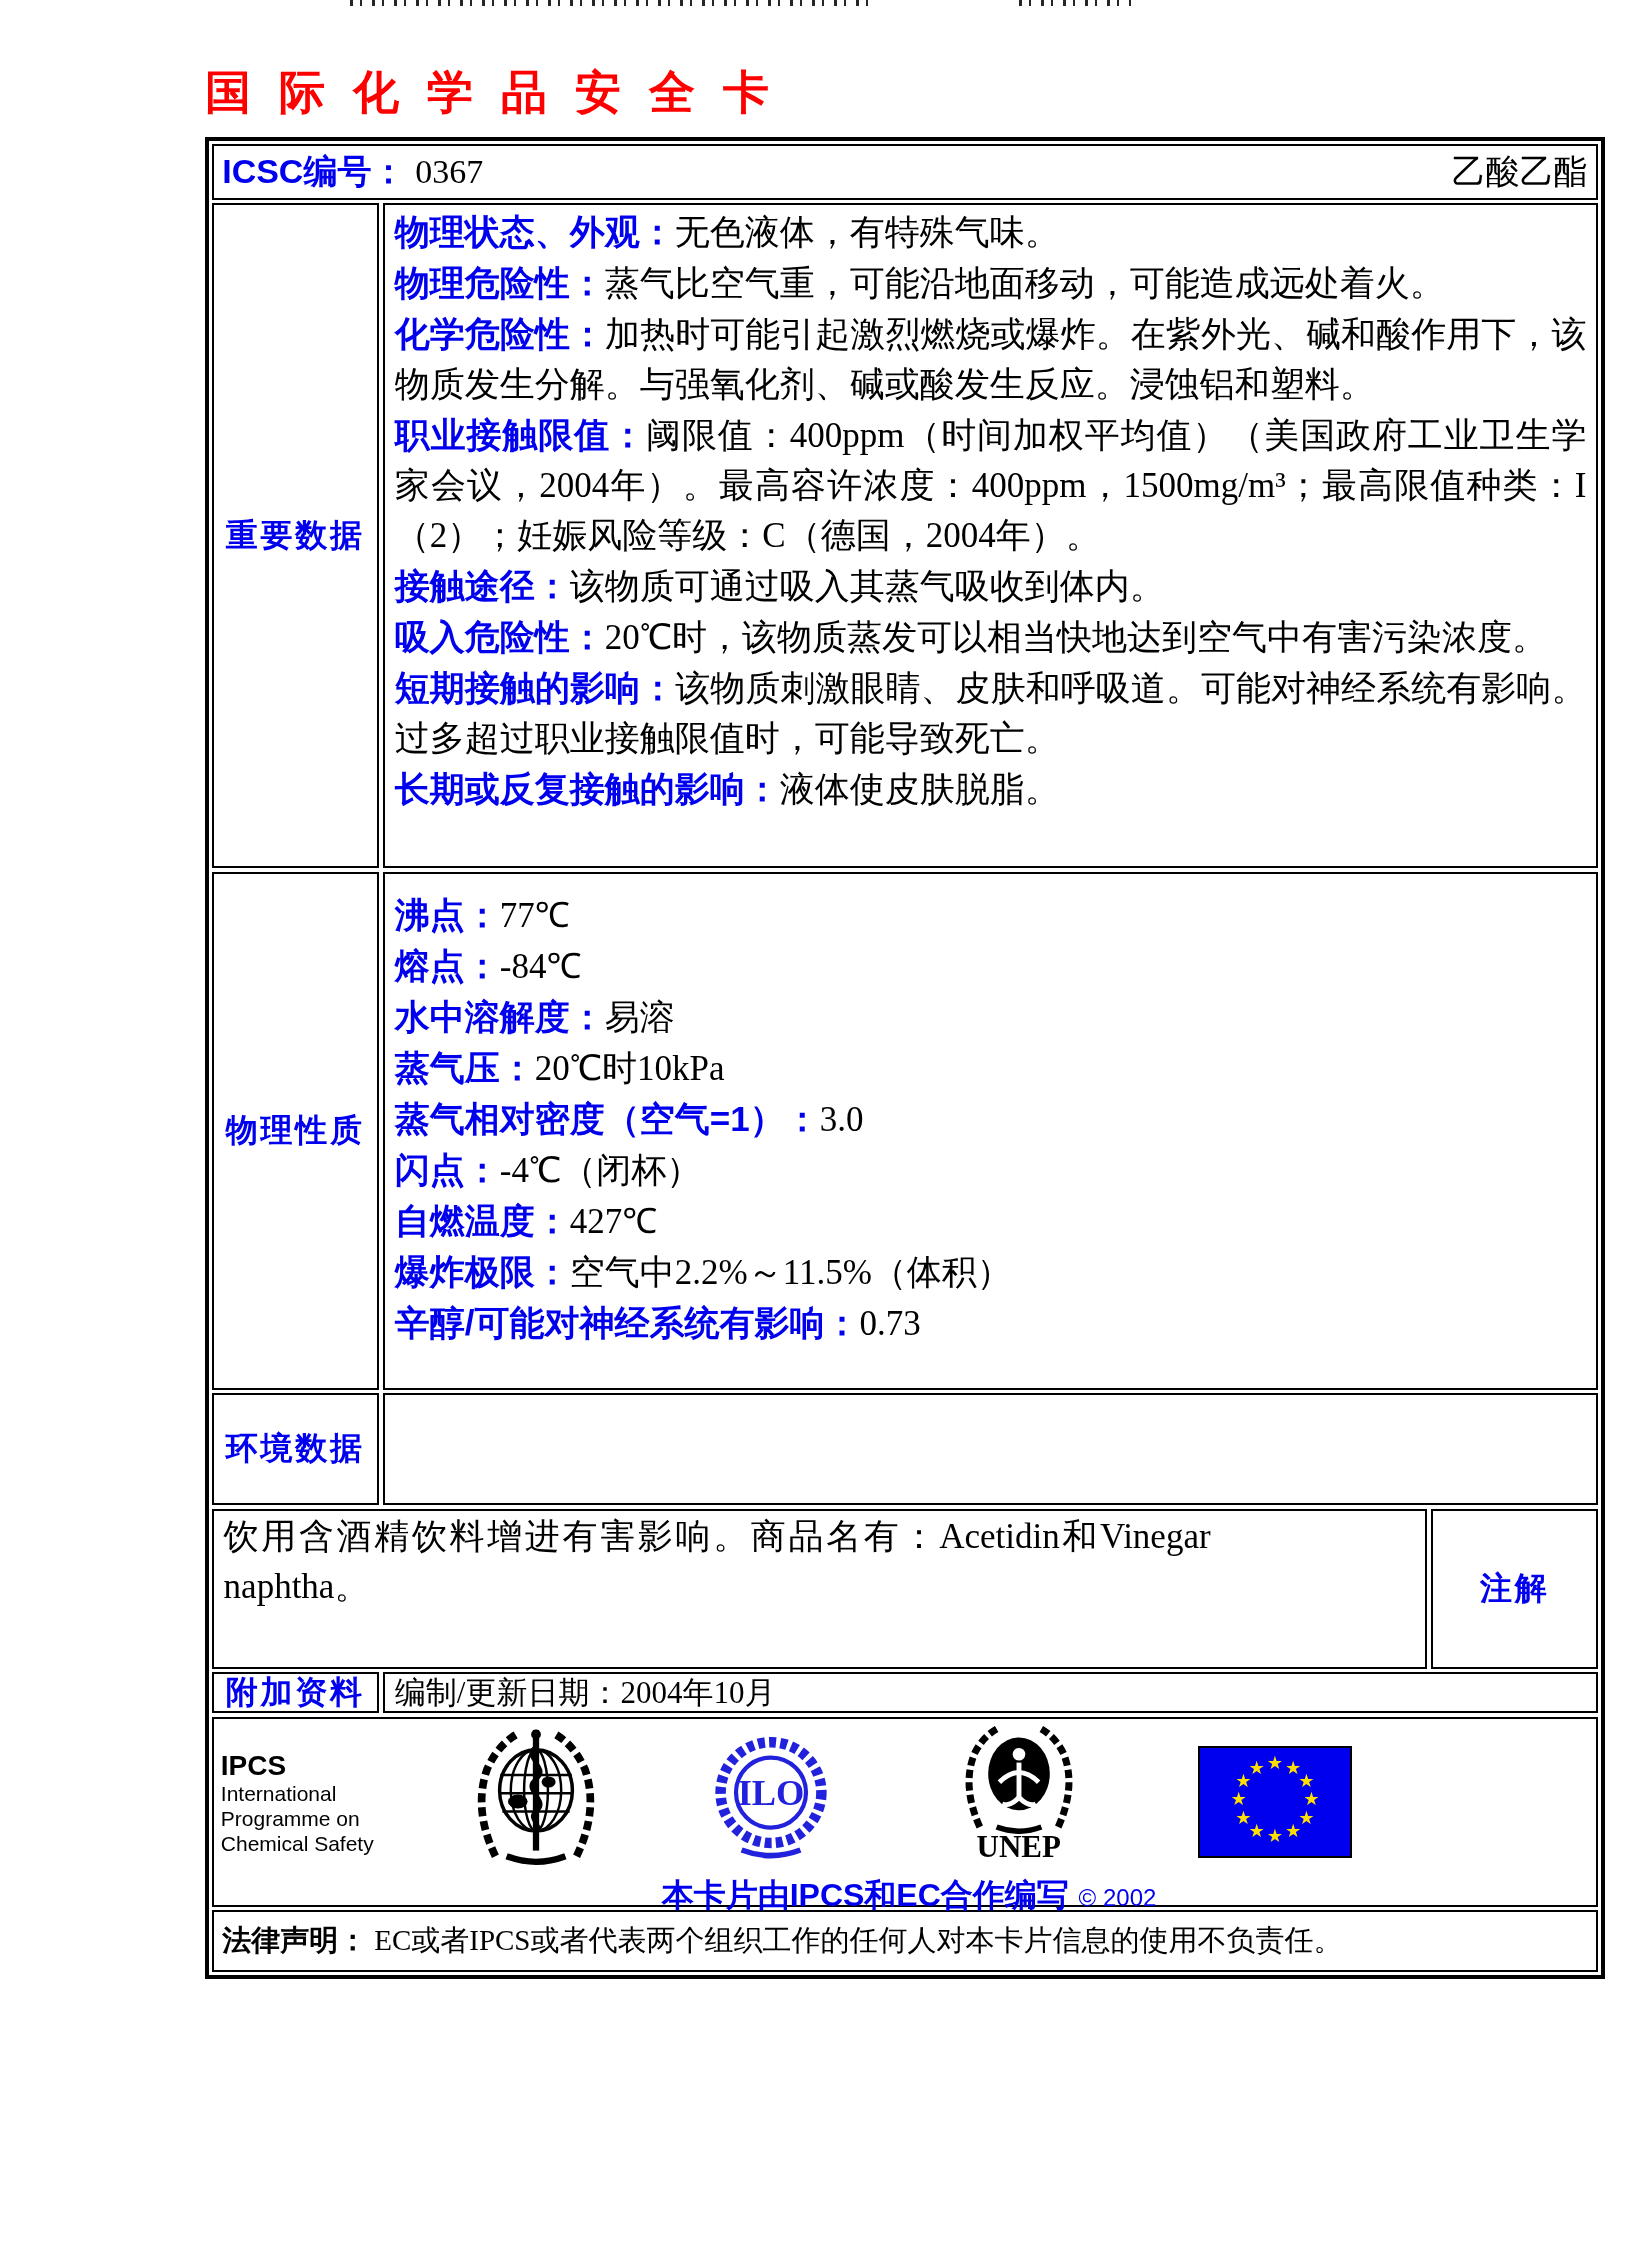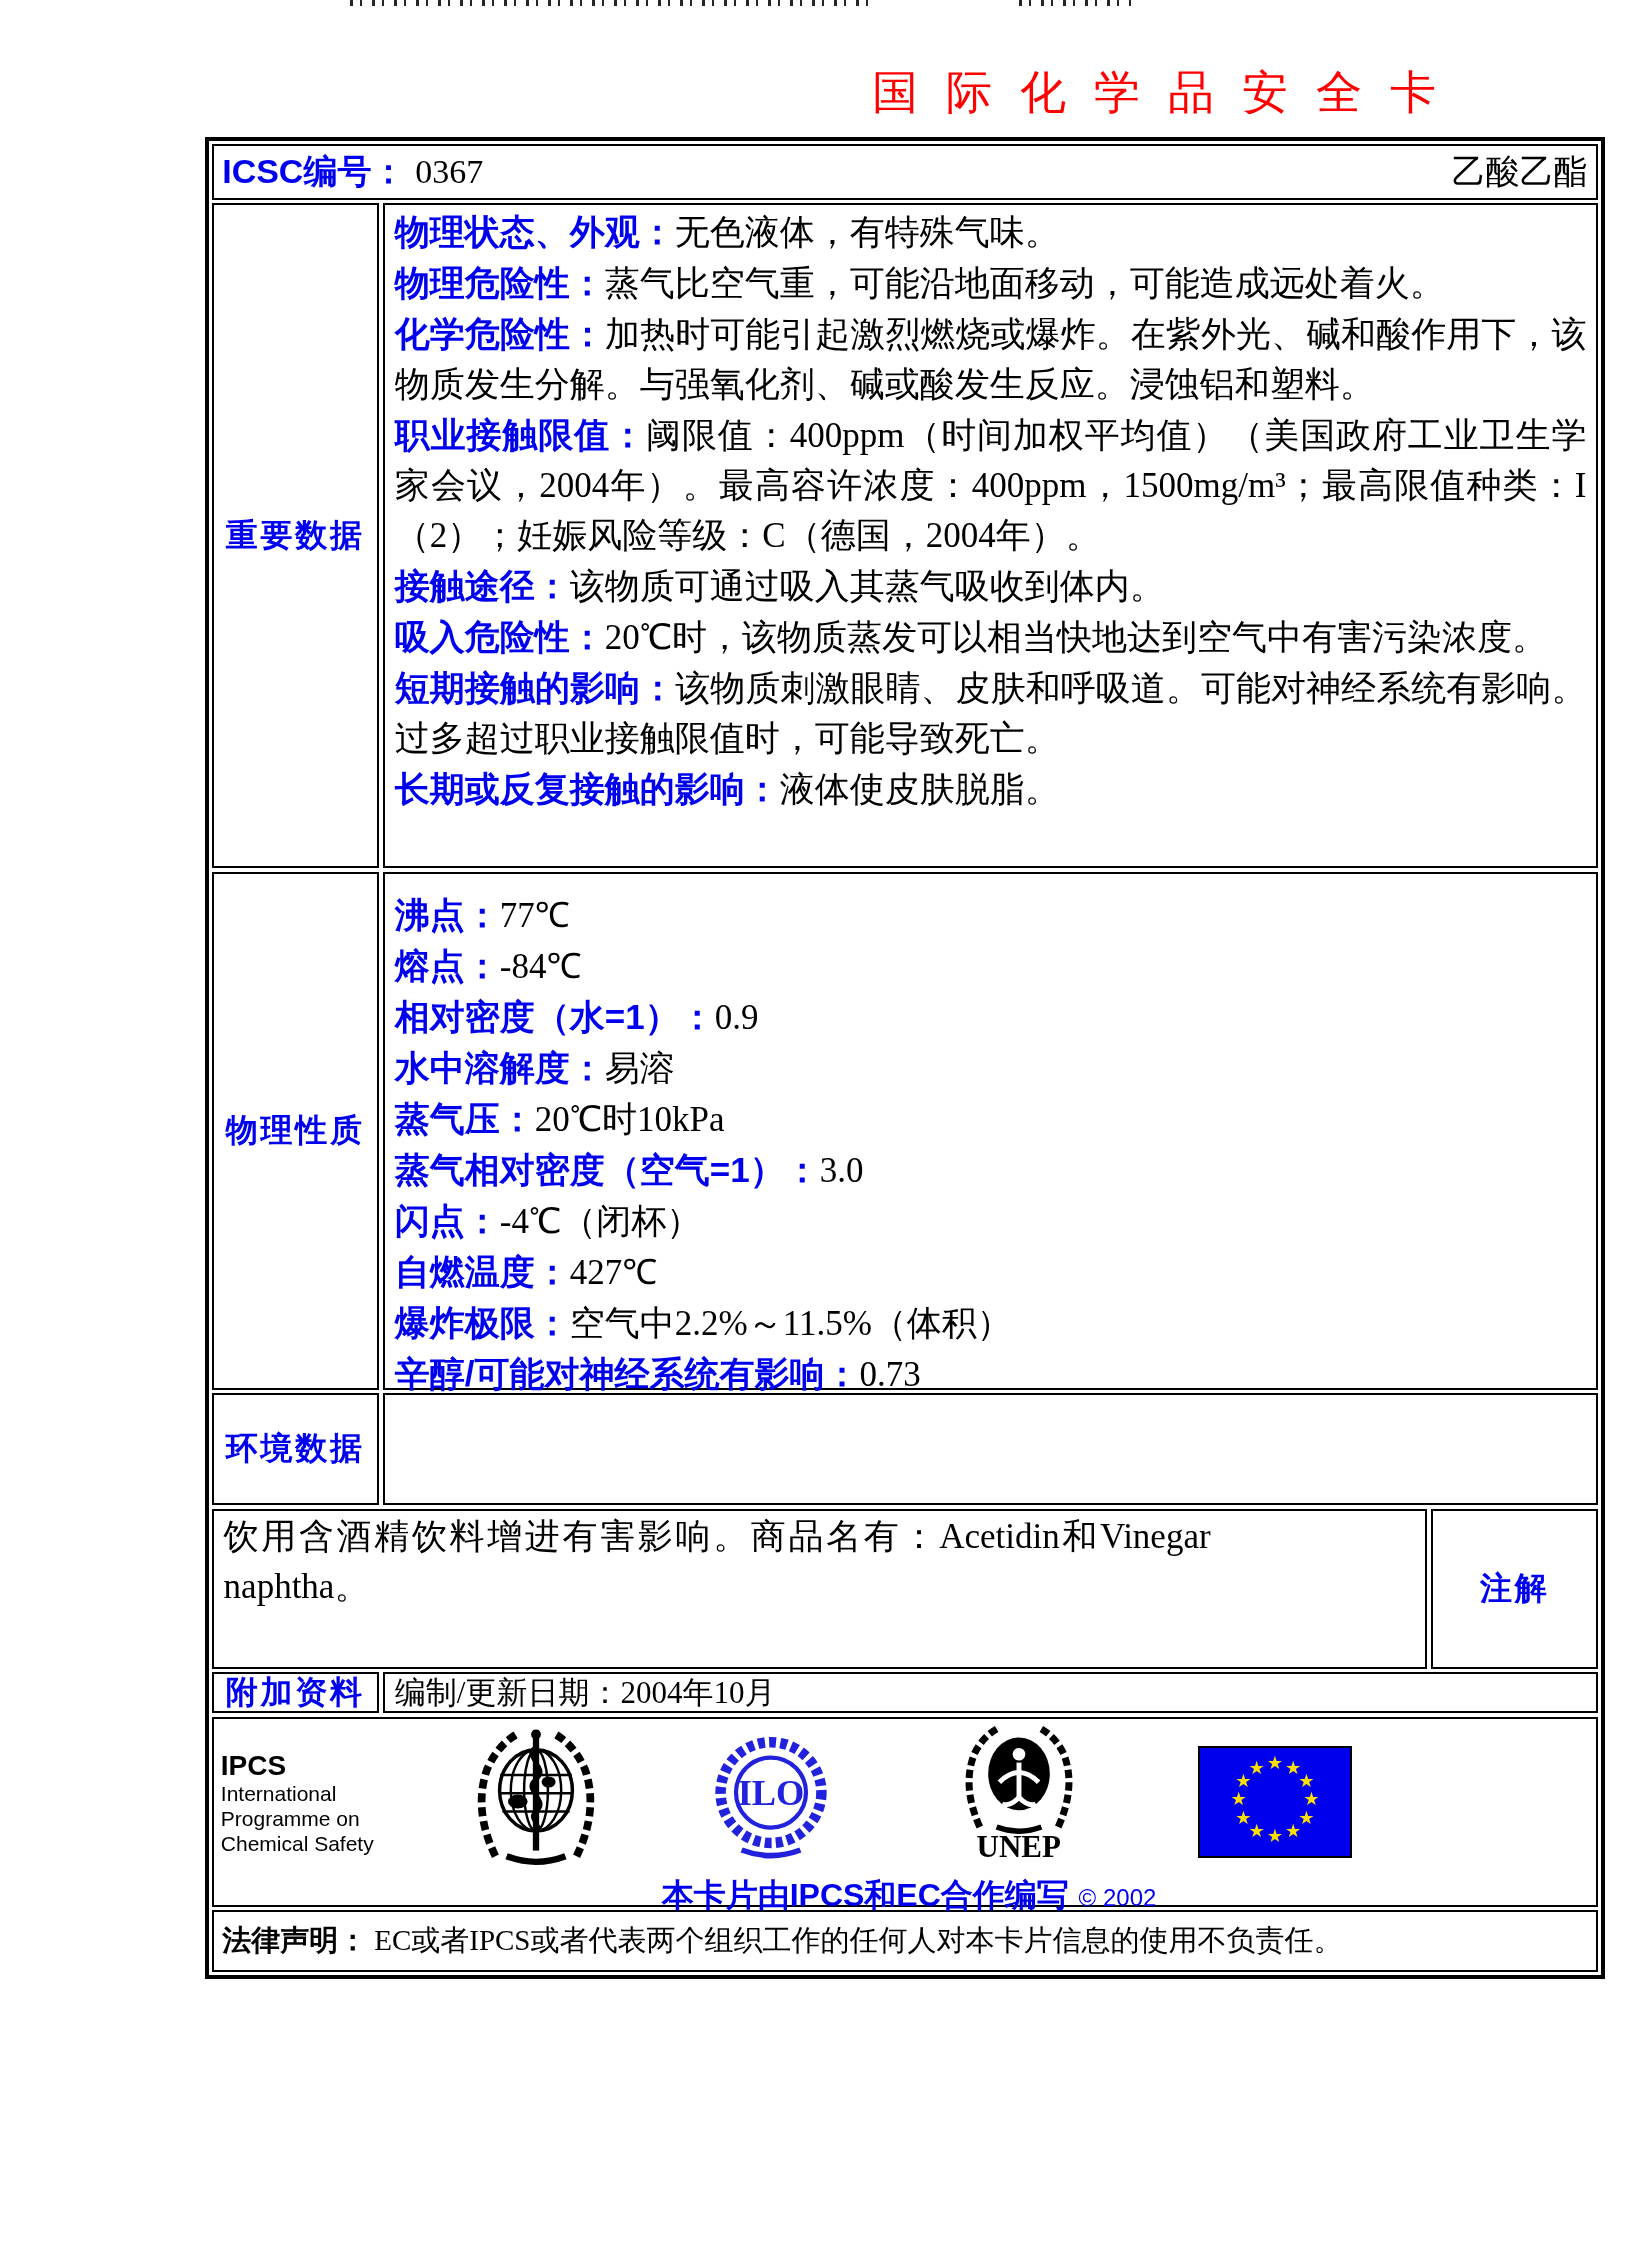--- a/index.html
+++ b/index.html
@@ -6,22 +6,22 @@
   *{box-sizing:border-box;}
   .canvas{position:relative;width:1628px;height:2261px;background:#fff;overflow:hidden;
           font-family:"Liberation Serif",serif;color:#000;}
 
   
   .clip-strip{position:absolute;top:0;height:6.3px;opacity:.85;
     background:repeating-linear-gradient(90deg,#000 0 2.8px,transparent 2.8px 10.5px,#000 10.5px 12px,transparent 12px 22px);}
   .clip-strip.s1{left:350px;width:522px;}
   .clip-strip.s2{left:1019px;width:112px;}
 
-  .page-title{position:absolute;left:205px;top:62px;width:1259px;text-align:right;
-    color:#f00;font-weight:normal;font-size:46px;letter-spacing:28px;
+  .page-title{position:absolute;left:205px;top:62px;width:1259px;text-align:left;
+    color:#f00;font-weight:bold;font-size:46px;letter-spacing:28px;
     font-family:"Liberation Serif",serif;}
 
   .card{position:absolute;left:205px;top:137px;width:1400px;border:4.2px solid #000;
     padding:2.8px;background:#fff;display:flex;flex-direction:column;gap:3.5px;}
   .row{display:flex;gap:4.2px;}
   .cell{border:2.1px solid #000;background:#fff;}
   .label-cell{width:167px;display:flex;align-items:center;justify-content:center;}
   .label-cell span{color:#0000ee;font-family:"Liberation Sans",sans-serif;font-weight:bold;
     font-size:32px;letter-spacing:2.8px;white-space:nowrap;}
   .content-cell{flex:1;padding:1.4px 9.8px;}
@@ -99,21 +99,20 @@
       </div>
     </div>
 
     <div class="row r-physical">
       <div class="cell label-cell">
         <span>物理性质</span>
       </div>
       <div class="cell content-cell" style="padding-top:16px;">
         <div class="prop-line"><span class="lbl">沸点：</span><span>77℃</span></div>
         <div class="prop-line"><span class="lbl">熔点：</span><span>-84℃</span></div>
-        <div class="prop-line"><span class="lbl">相对密度（水=1）：</span><span>0.9</span></div>
         <div class="prop-line"><span class="lbl">水中溶解度：</span><span>易溶</span></div>
         <div class="prop-line"><span class="lbl">蒸气压：</span><span>20℃时10kPa</span></div>
         <div class="prop-line"><span class="lbl">蒸气相对密度（空气=1）：</span><span>3.0</span></div>
         <div class="prop-line"><span class="lbl">闪点：</span><span>-4℃（闭杯）</span></div>
         <div class="prop-line"><span class="lbl">自燃温度：</span><span>427℃</span></div>
         <div class="prop-line"><span class="lbl">爆炸极限：</span><span>空气中2.2%～11.5%（体积）</span></div>
         <div class="prop-line"><span class="lbl">辛醇/可能对神经系统有影响：</span><span>0.73</span></div>
       </div>
     </div>
 

